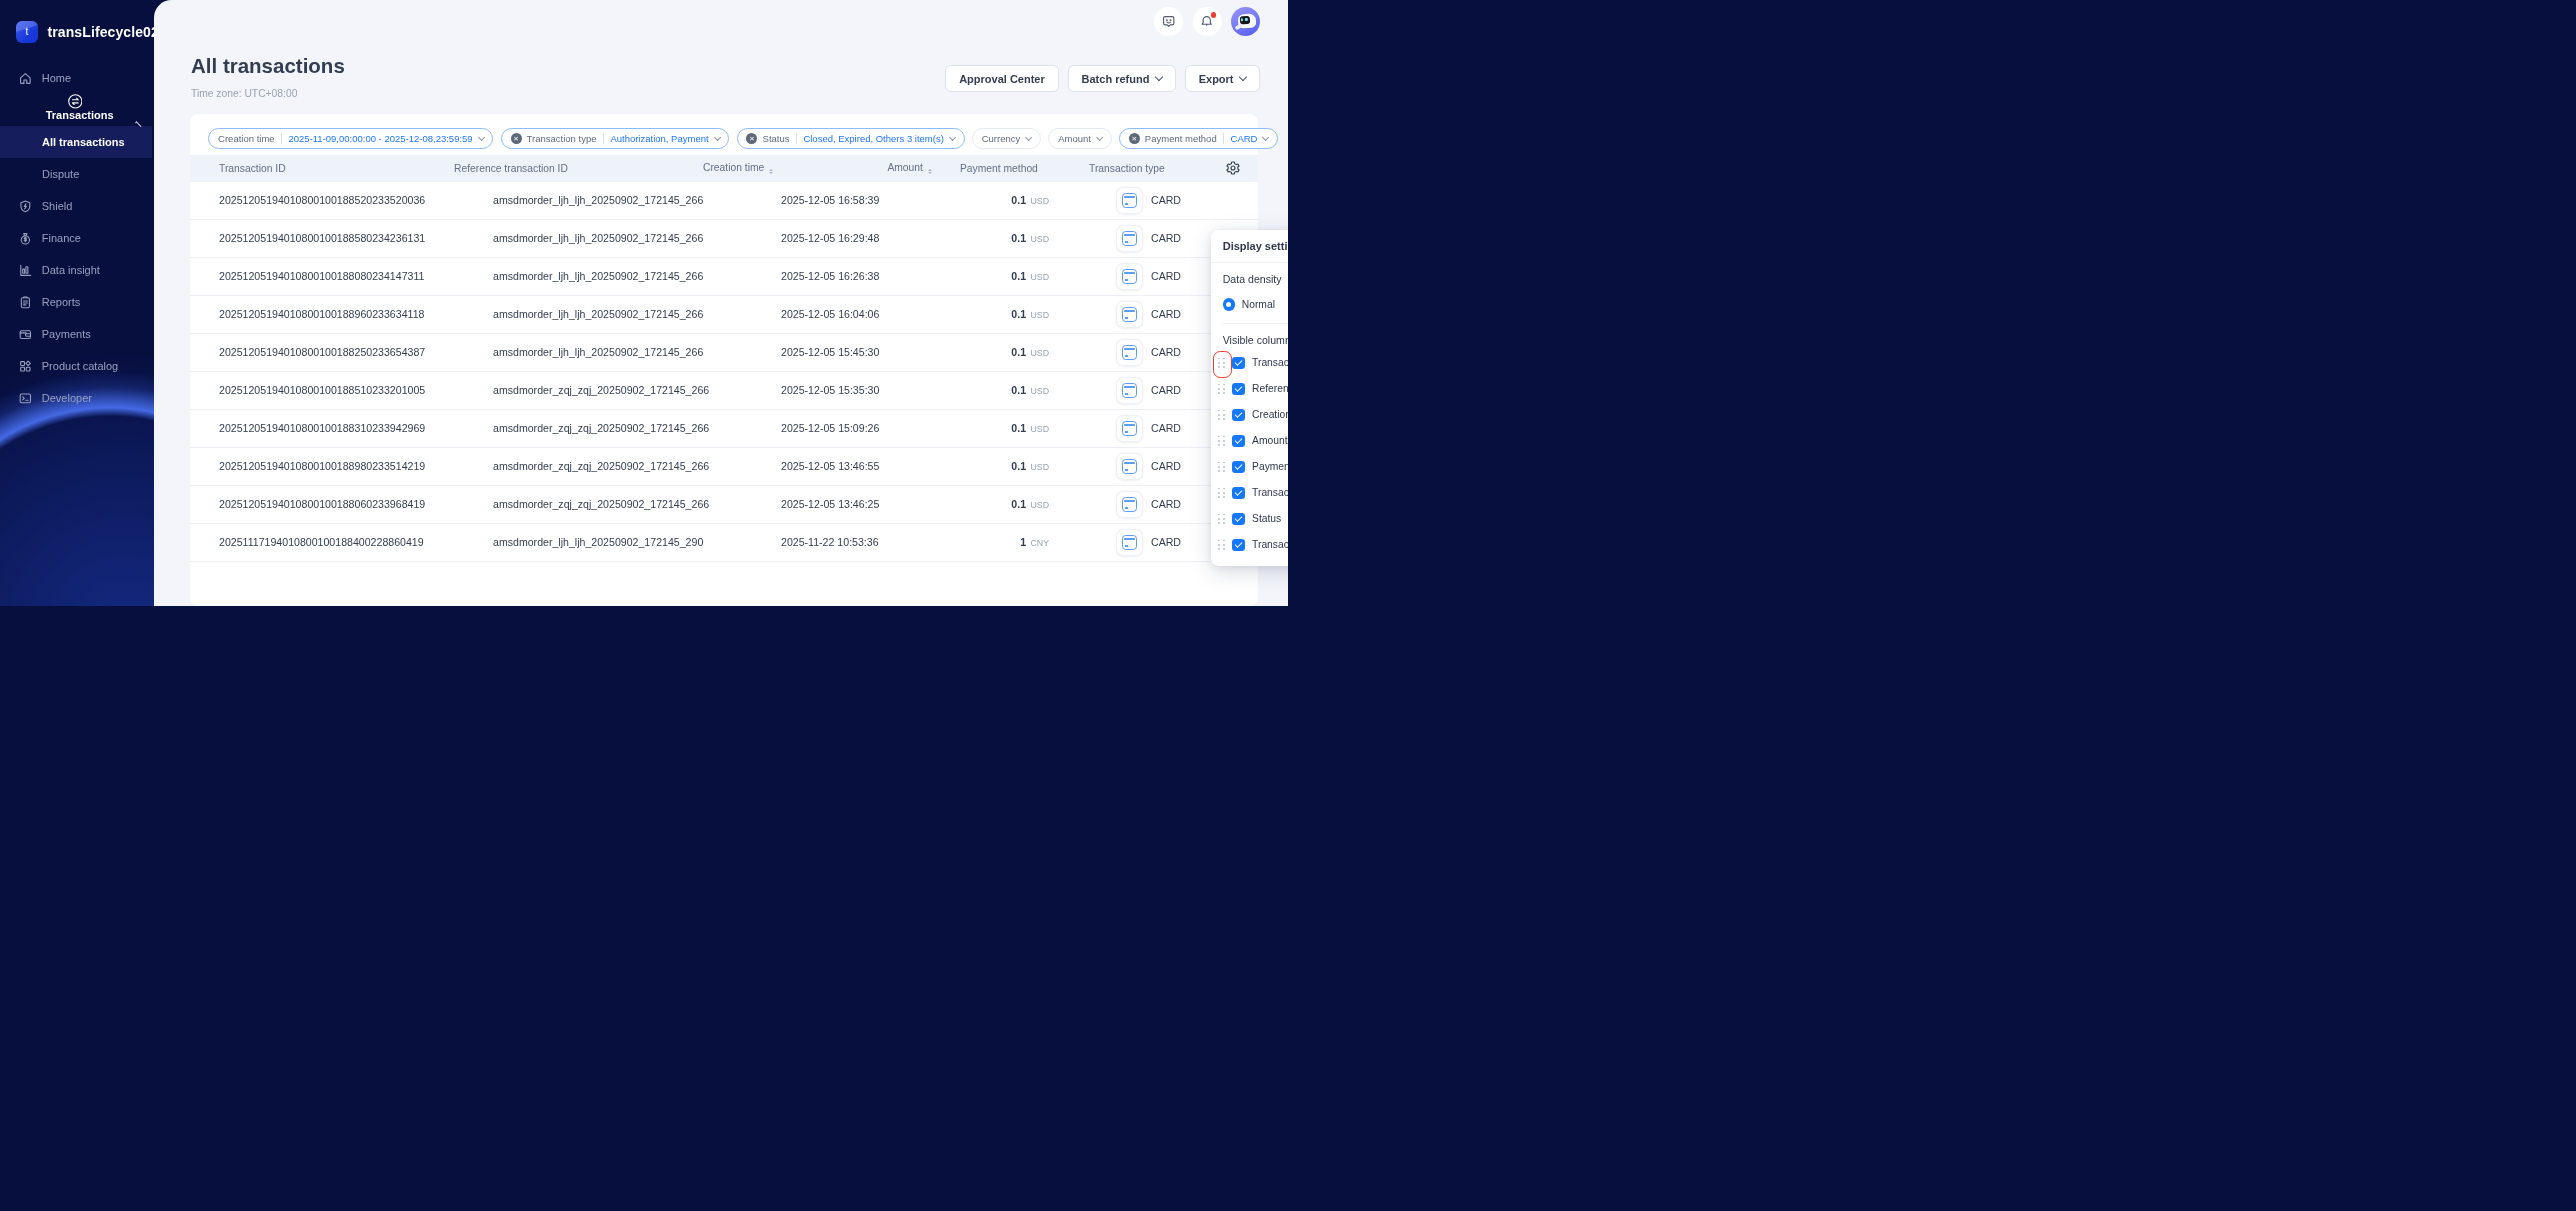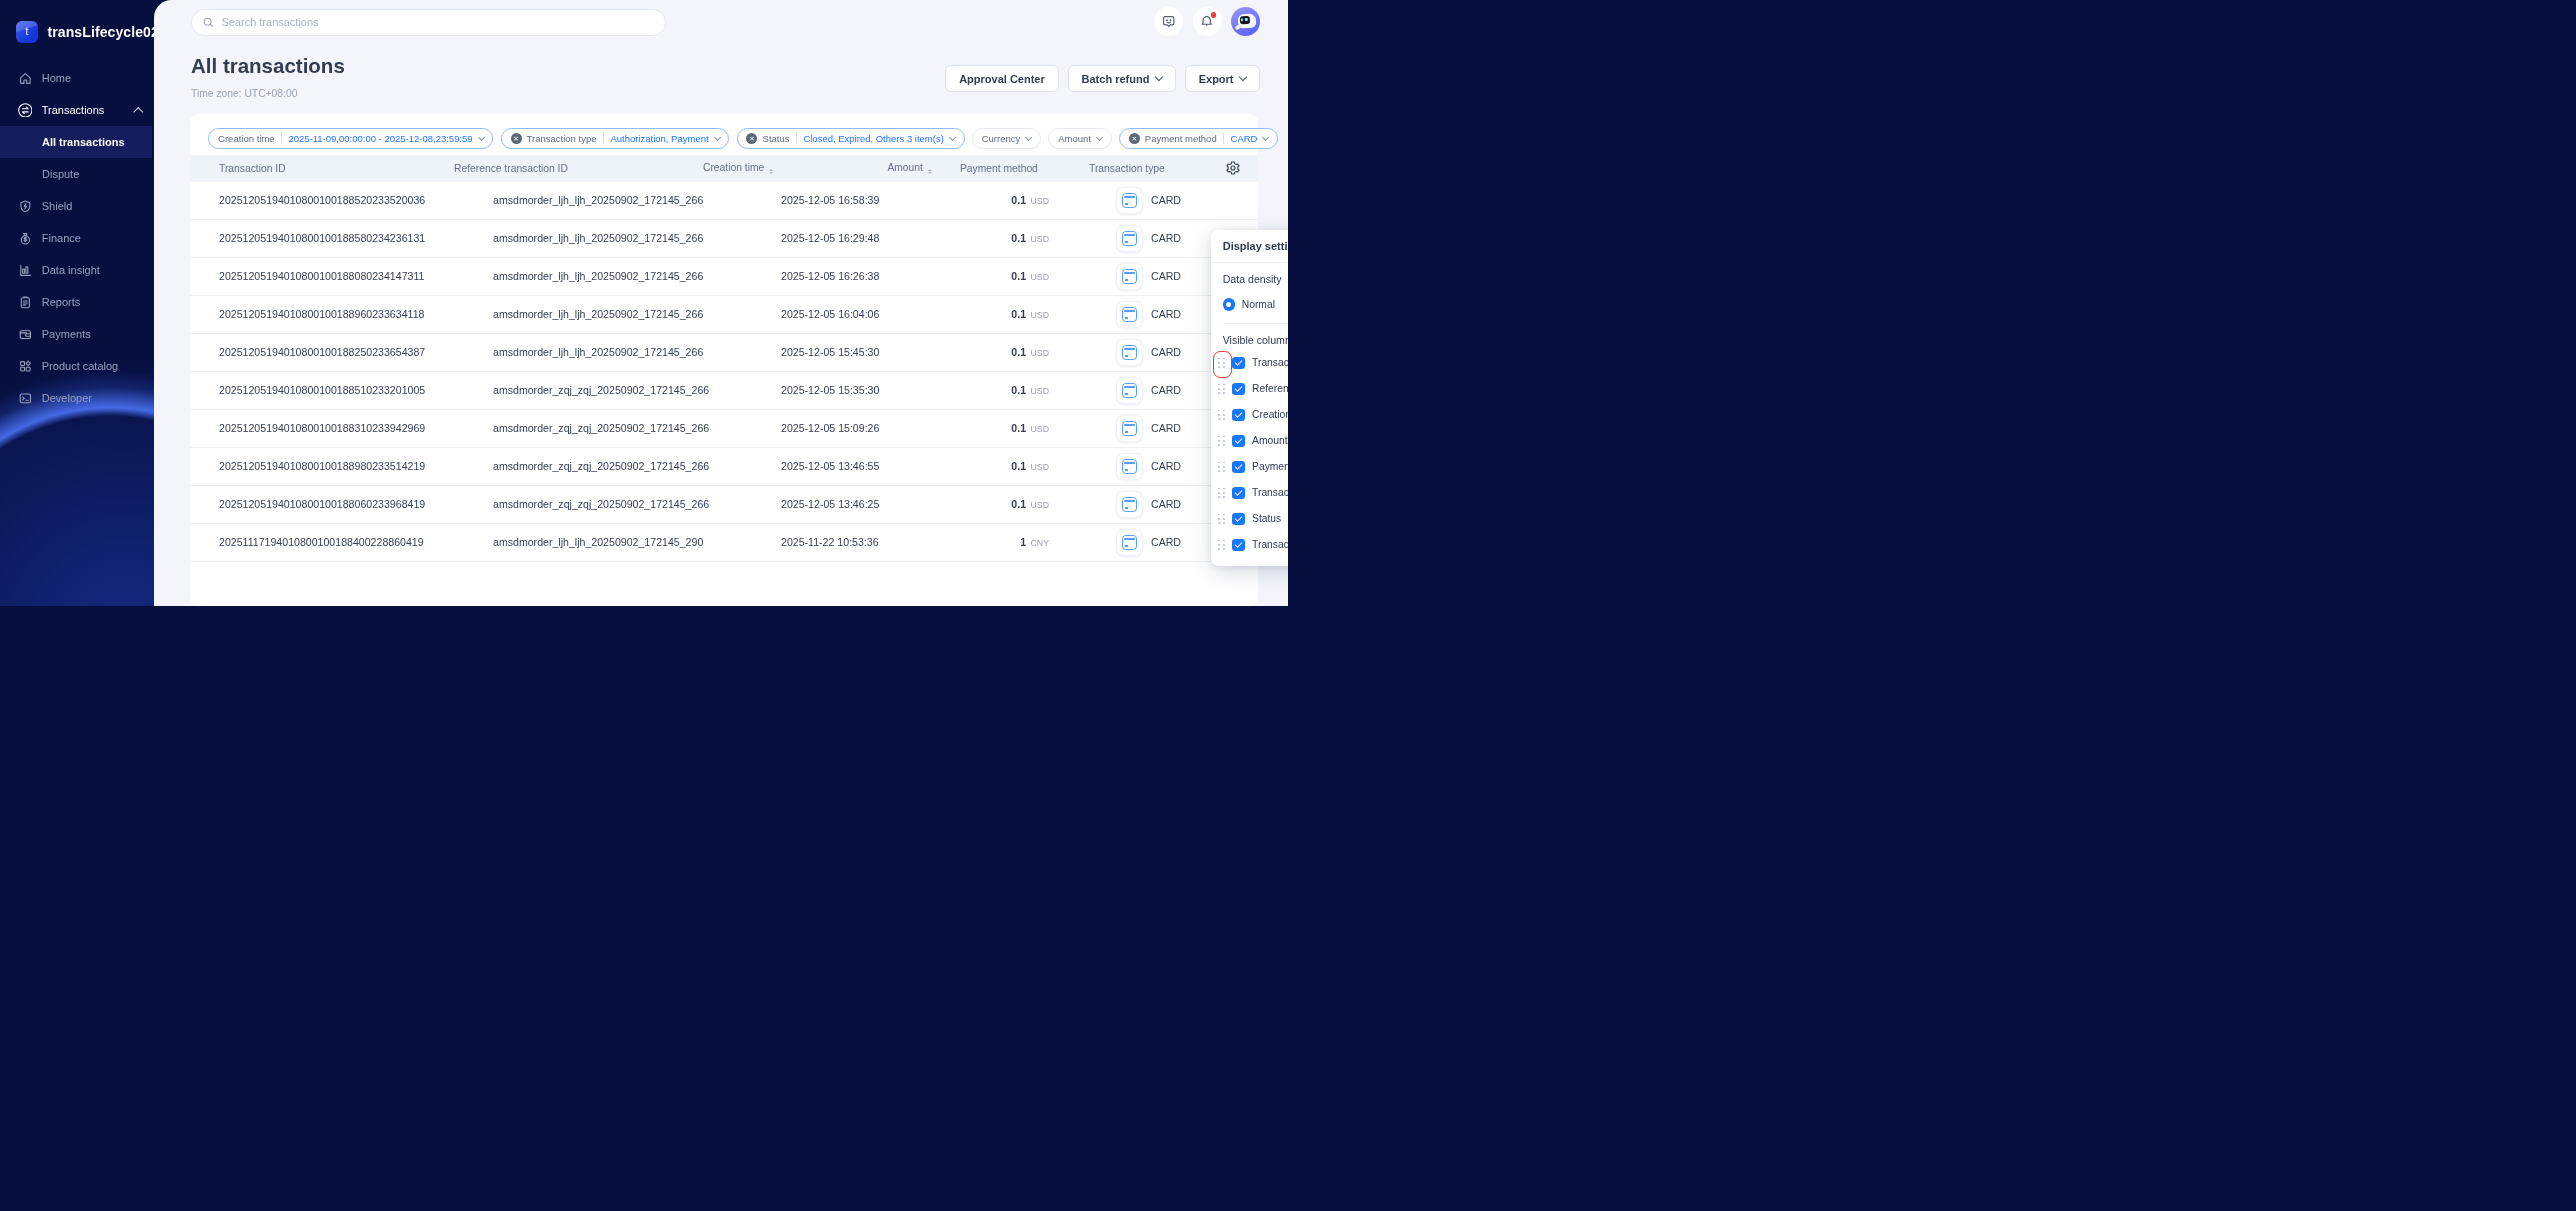--- a/index.html
+++ b/index.html
@@ -20,21 +20,21 @@
   .ws-logo { width:22px; height:22px; border-radius:5.9px; background:linear-gradient(135deg,#3a5bf0 0%,#1636d8 70%);
     color:#fff; font-size:10.3px; display:flex; align-items:center; justify-content:center; position:relative; overflow:hidden;}
   .ws-logo::after{content:""; position:absolute; left:-5.9px; top:-10.3px; width:34px; height:17.6px; background:rgba(255,255,255,.18); transform:rotate(-18deg);}
   .ws-logo span{position:relative;}
   .ws-name { color:#fff; font-size:14px; font-weight:bold; letter-spacing:0.1px; }
   .nav { position:absolute; left:0; top:62px; width:152px; }
   .nav-item { height:32px; display:flex; align-items:center; padding:0 10.3px 0 17.6px; color:#99a1bd; font-size:11px; cursor:pointer; position:relative;}
   .nav-icon { width:14.7px; height:14.7px; margin-right:9.5px; flex:0 0 14.7px; display:flex; }
   .nav-icon svg { width:14.7px; height:14.7px; }
   .nav-icon svg path, .nav-icon svg rect, .nav-icon svg circle { fill:none; stroke:currentColor; stroke-width:1.5; stroke-linejoin:round; stroke-linecap:round; }
-  .nav-item.active { color:#fff; font-weight:normal; }
+  .nav-item.active { color:#fff; font-weight:bold;flex-direction:column; }
   .nav-chevron { margin-left:auto; width:6.6px; height:6.6px; border-right:1.2px solid #cfd4e6; border-bottom:1.2px solid #cfd4e6; transform:rotate(-135deg); margin-top:3.7px;}
   .sub-item { height:32px; display:flex; align-items:center; padding-left:42px; color:#99a1bd; font-size:11px; cursor:pointer; }
   .sub-item.selected { background:#151d5c; color:#fff; font-weight:bold; }
   
   .content { position:absolute; left:154px; top:0; right:0; bottom:0; background:#f3f5fa; border-top-left-radius:17.6px; }
   
   .search { position:absolute; left:37px; top:8.8px; width:475px; height:27px; background:#fff; border:0.7px solid #e3e8f0; border-radius:14px; display:flex; align-items:center; padding:0 10.3px; }
   .search svg{ width:12.5px; height:12.5px; flex:0 0 12.5px;}
   .search input { border:none; outline:none; flex:1; margin-left:6.6px; font-size:11px; font-family:"Liberation Sans",sans-serif; color:#333e52; background:transparent;}
   .search input::placeholder { color:#a9b3c2; }
@@ -226,27 +226,20 @@
             <rect x="3" y="4" width="14" height="12" rx="2"></rect>
             <path d="M6.4 8l2.2 2-2.2 2M10.6 12.6h3.2"></path>
           </svg>
         </span>
     <span class="nav-label">Developer</span>
   </div>
     </div>
 </div>
 
 <div class="content">
-  <div class="search">
-    <svg viewBox="0 0 20 20">
-        <circle cx="9" cy="9" r="5.5" fill="none" stroke="#98a2b3" stroke-width="1.7"></circle>
-        <path d="M13.2 13.2 17 17" fill="none" stroke="#98a2b3" stroke-width="1.7" stroke-linecap="round"></path>
-      </svg>
-    <input type="text" placeholder="Search transactions" style="">
-  </div>
   <div class="top-icons">
     <div class="icon-circle">
       <svg viewBox="0 0 24 24">
         <path d="M4 6.5A2.5 2.5 0 0 1 6.5 4h11A2.5 2.5 0 0 1 20 6.5v8a2.5 2.5 0 0 1-2.5 2.5h-3.2L12 19.4 9.7 17H6.5A2.5 2.5 0 0 1 4 15z"></path>
         <circle cx="9.2" cy="9.6" r="0.6" fill="#545e6e"></circle>
           <circle cx="14.8" cy="9.6" r="0.6" fill="#545e6e"></circle>
         <path d="M9.3 12.6c1.6 1.4 3.8 1.4 5.4 0"></path>
       </svg>
     </div>
     <div class="icon-circle">

